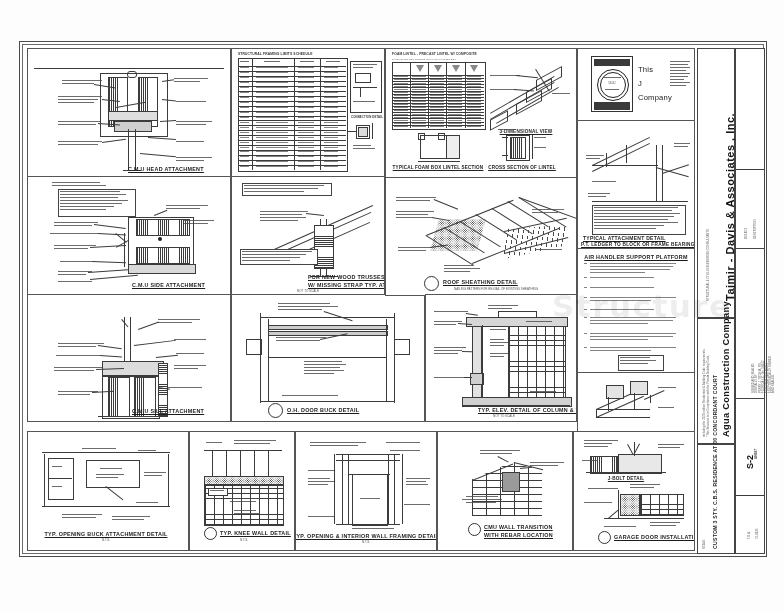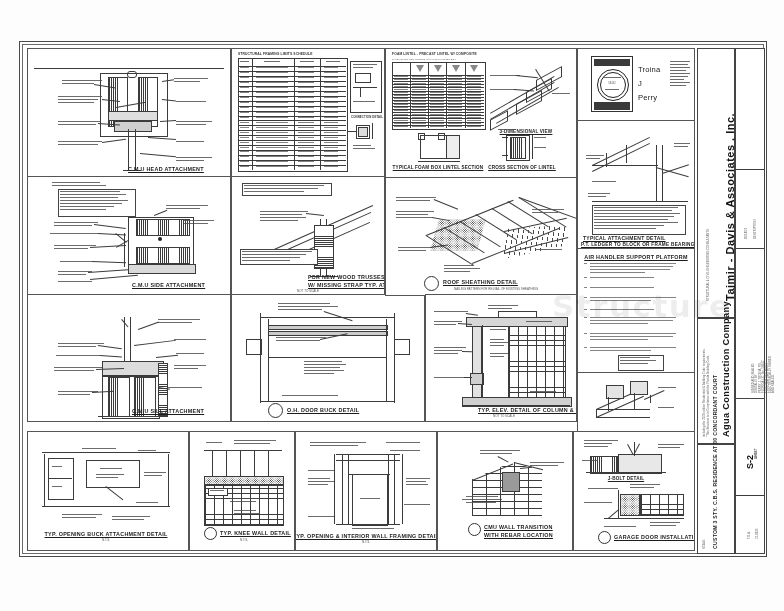--- a/index.html
+++ b/index.html
@@ -771,23 +771,23 @@
   <div class="panel" style="left:577px;top:48px;width:116px;height:72px;">
     <div class="seal" style="left:13px;top:7px;width:40px;height:54px;">
       <div class="ink" style="left:2px;top:2px;width:36px;height:7px;background:#3a3a3a;"></div>
       <div class="sealring" style="left:5px;top:12px;width:30px;height:30px;"></div>
       <div class="sealring" style="left:8px;top:15px;width:24px;height:24px;"></div>
       <div class="tiny" style="position:absolute;left:20px;top:25px;transform:translateX(-50%);font-size:2.6px;">58442</div>
       <div class="tx" style="left:11px;top:20px;width:18px;"></div>
       <div class="tx" style="left:13px;top:32px;width:14px;"></div>
       <div class="ink" style="left:2px;top:45px;width:36px;height:8px;background:#3a3a3a;"></div>
     </div>
-    <div class="engname" style="left:60px;top:16px;">Troina</div>
+    <div class="engname" style="left:60px;top:16px;">This</div>
     <div class="engname" style="left:60px;top:30px;">J</div>
-    <div class="engname" style="left:60px;top:44px;">Perry</div>
+    <div class="engname" style="left:60px;top:44px;">Company</div>
     <div class="tx" style="left:92px;top:12px;width:20px;"></div>
     <div class="tx" style="left:92px;top:15px;width:18px;"></div>
     <div class="tx" style="left:92px;top:18px;width:20px;"></div>
     <div class="tx" style="left:92px;top:21px;width:16px;"></div>
     <div class="tx" style="left:92px;top:24px;width:20px;"></div>
     <div class="tx" style="left:92px;top:27px;width:18px;"></div>
     <div class="tx" style="left:92px;top:30px;width:14px;"></div>
     <div class="tx" style="left:92px;top:33px;width:20px;"></div>
     <div class="tx" style="left:92px;top:36px;width:16px;"></div>
   </div>

